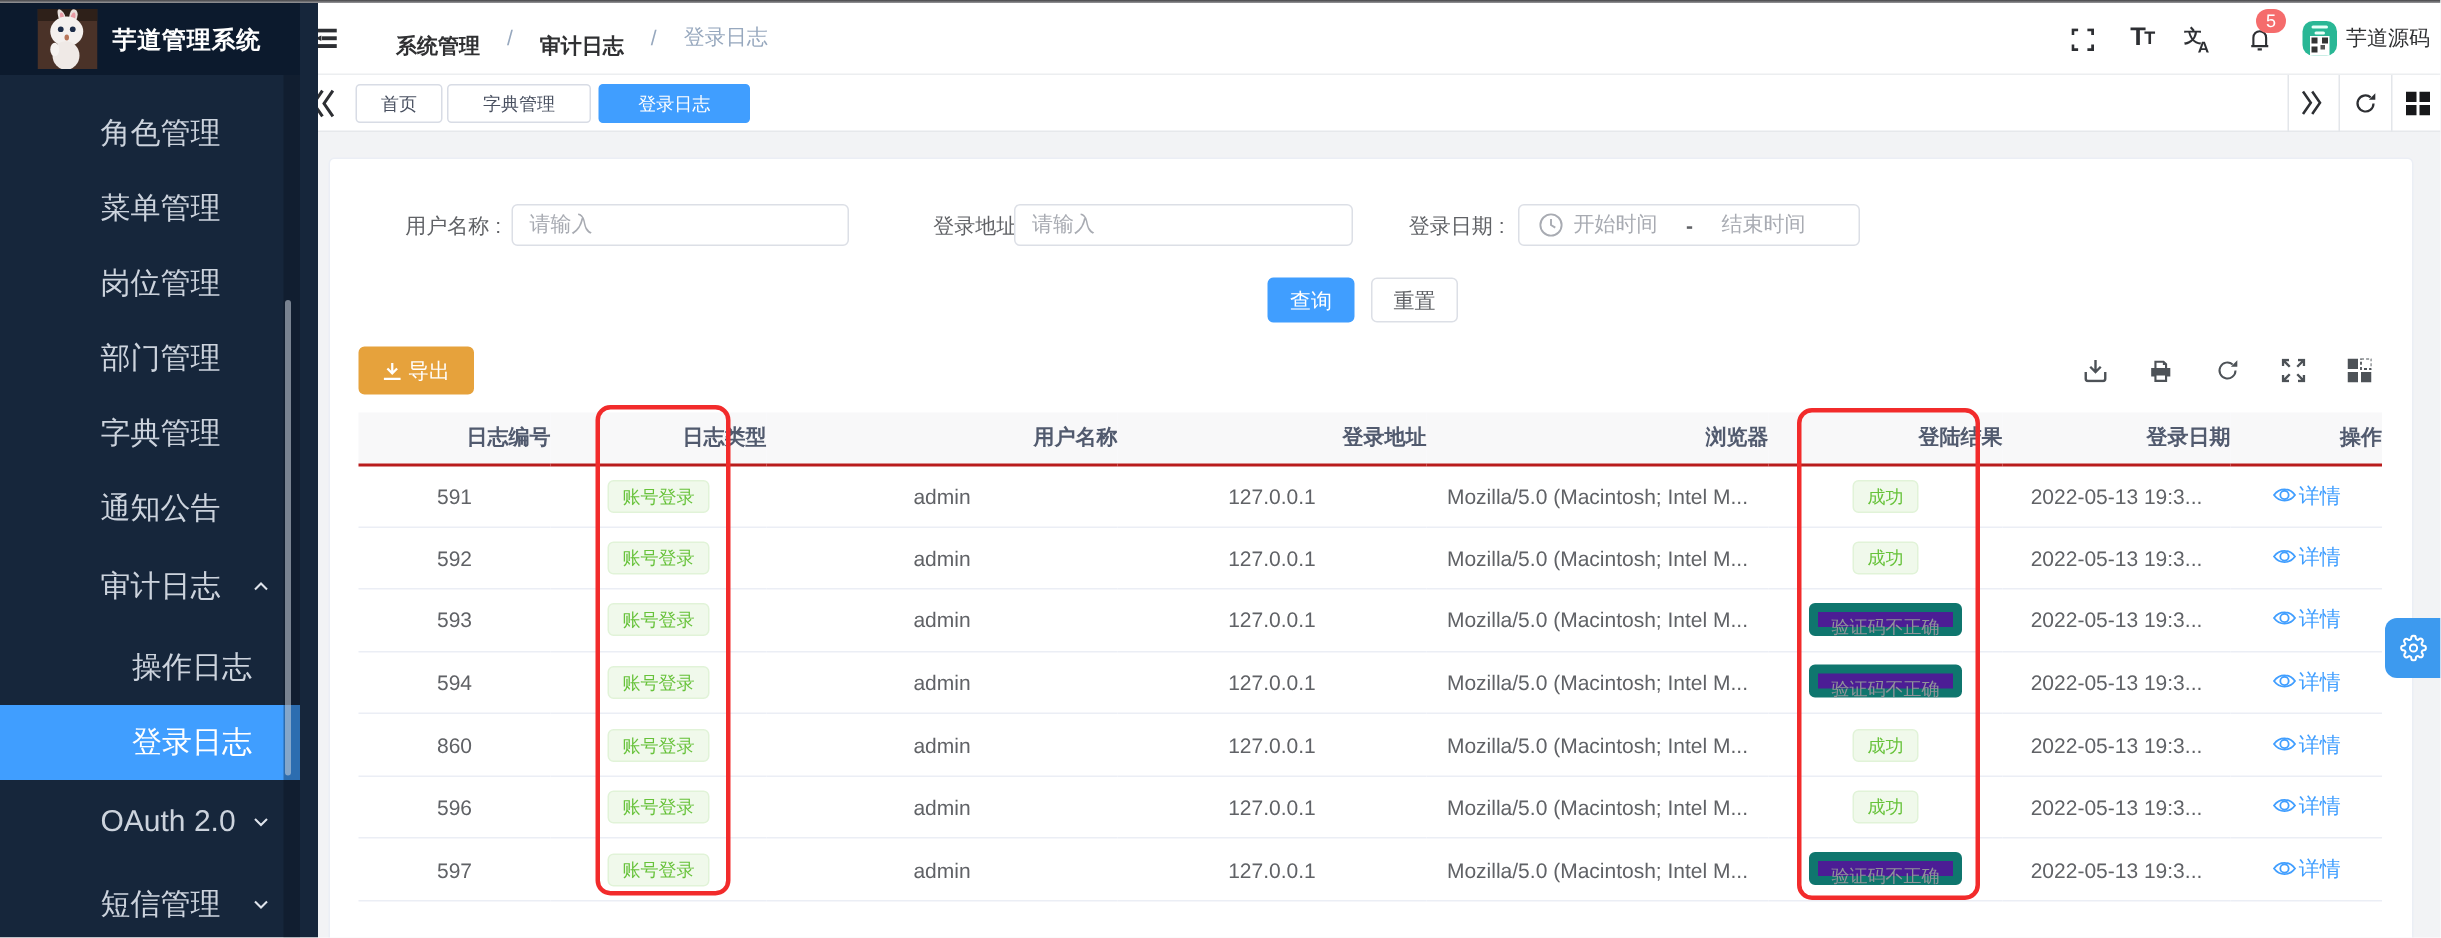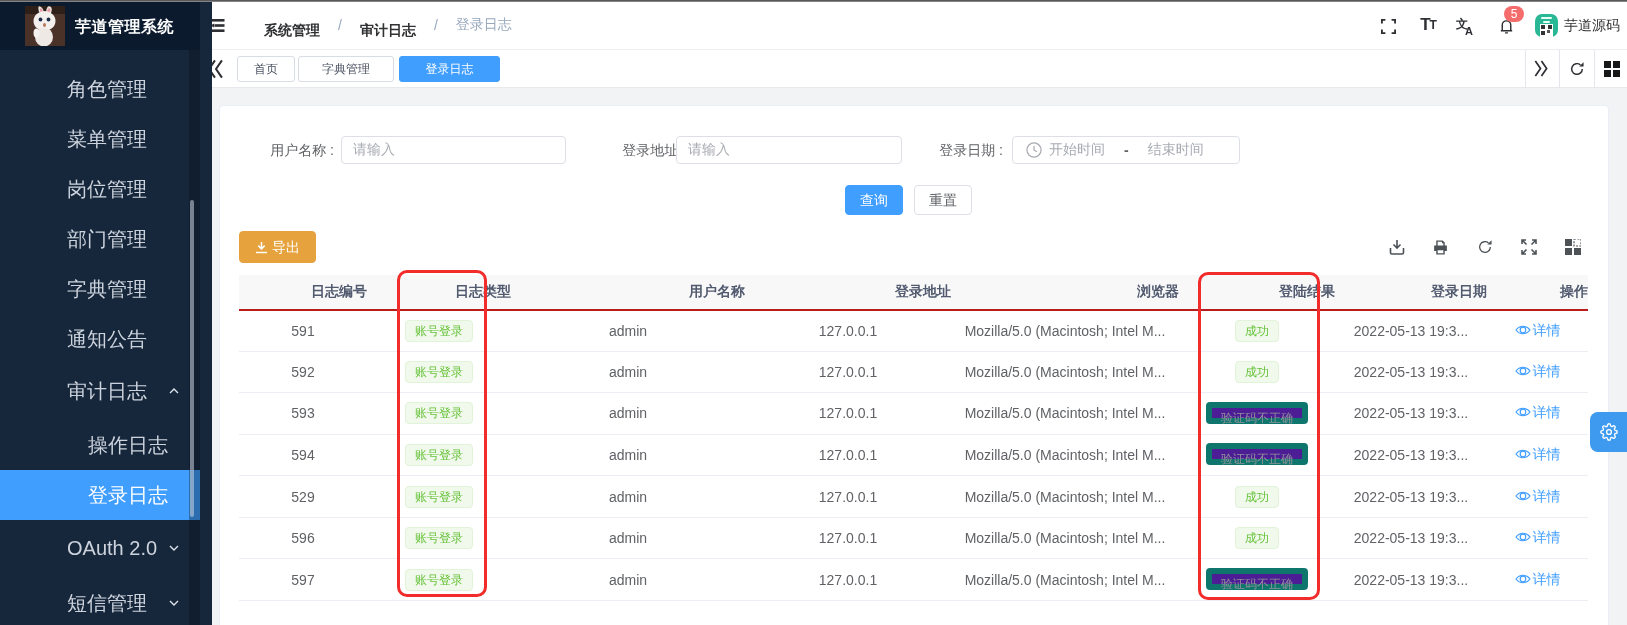--- a/index.html
+++ b/index.html
@@ -231,21 +231,21 @@
         <td>127.0.0.1</td>
         <td>Mozilla/5.0 (Macintosh; Intel M...</td>
         <td><span class="tag gray">验证码不正确</span></td>
         <td>2022-05-13 19:3...</td>
         <td><span class="link"><svg width="16" height="16" viewBox="0 0 24 24" fill="none" stroke="#409eff" stroke-width="1.8" style="vertical-align:-3px;margin-right:2px;">
               <path d="M1.5 12 C 7 4.5, 17 4.5, 22.5 12 C 17 19.5, 7 19.5, 1.5 12 Z"></path>
               <circle cx="12" cy="12" r="4.2"></circle>
             </svg>详情</span></td>
       </tr>
   <tr>
-        <td>529</td>
+        <td>860</td>
         <td><span class="tag green">账号登录</span></td>
         <td>admin</td>
         <td>127.0.0.1</td>
         <td>Mozilla/5.0 (Macintosh; Intel M...</td>
         <td><span class="tag green">成功</span></td>
         <td>2022-05-13 19:3...</td>
         <td><span class="link"><svg width="16" height="16" viewBox="0 0 24 24" fill="none" stroke="#409eff" stroke-width="1.8" style="vertical-align:-3px;margin-right:2px;">
               <path d="M1.5 12 C 7 4.5, 17 4.5, 22.5 12 C 17 19.5, 7 19.5, 1.5 12 Z"></path>
               <circle cx="12" cy="12" r="4.2"></circle>
             </svg>详情</span></td>

